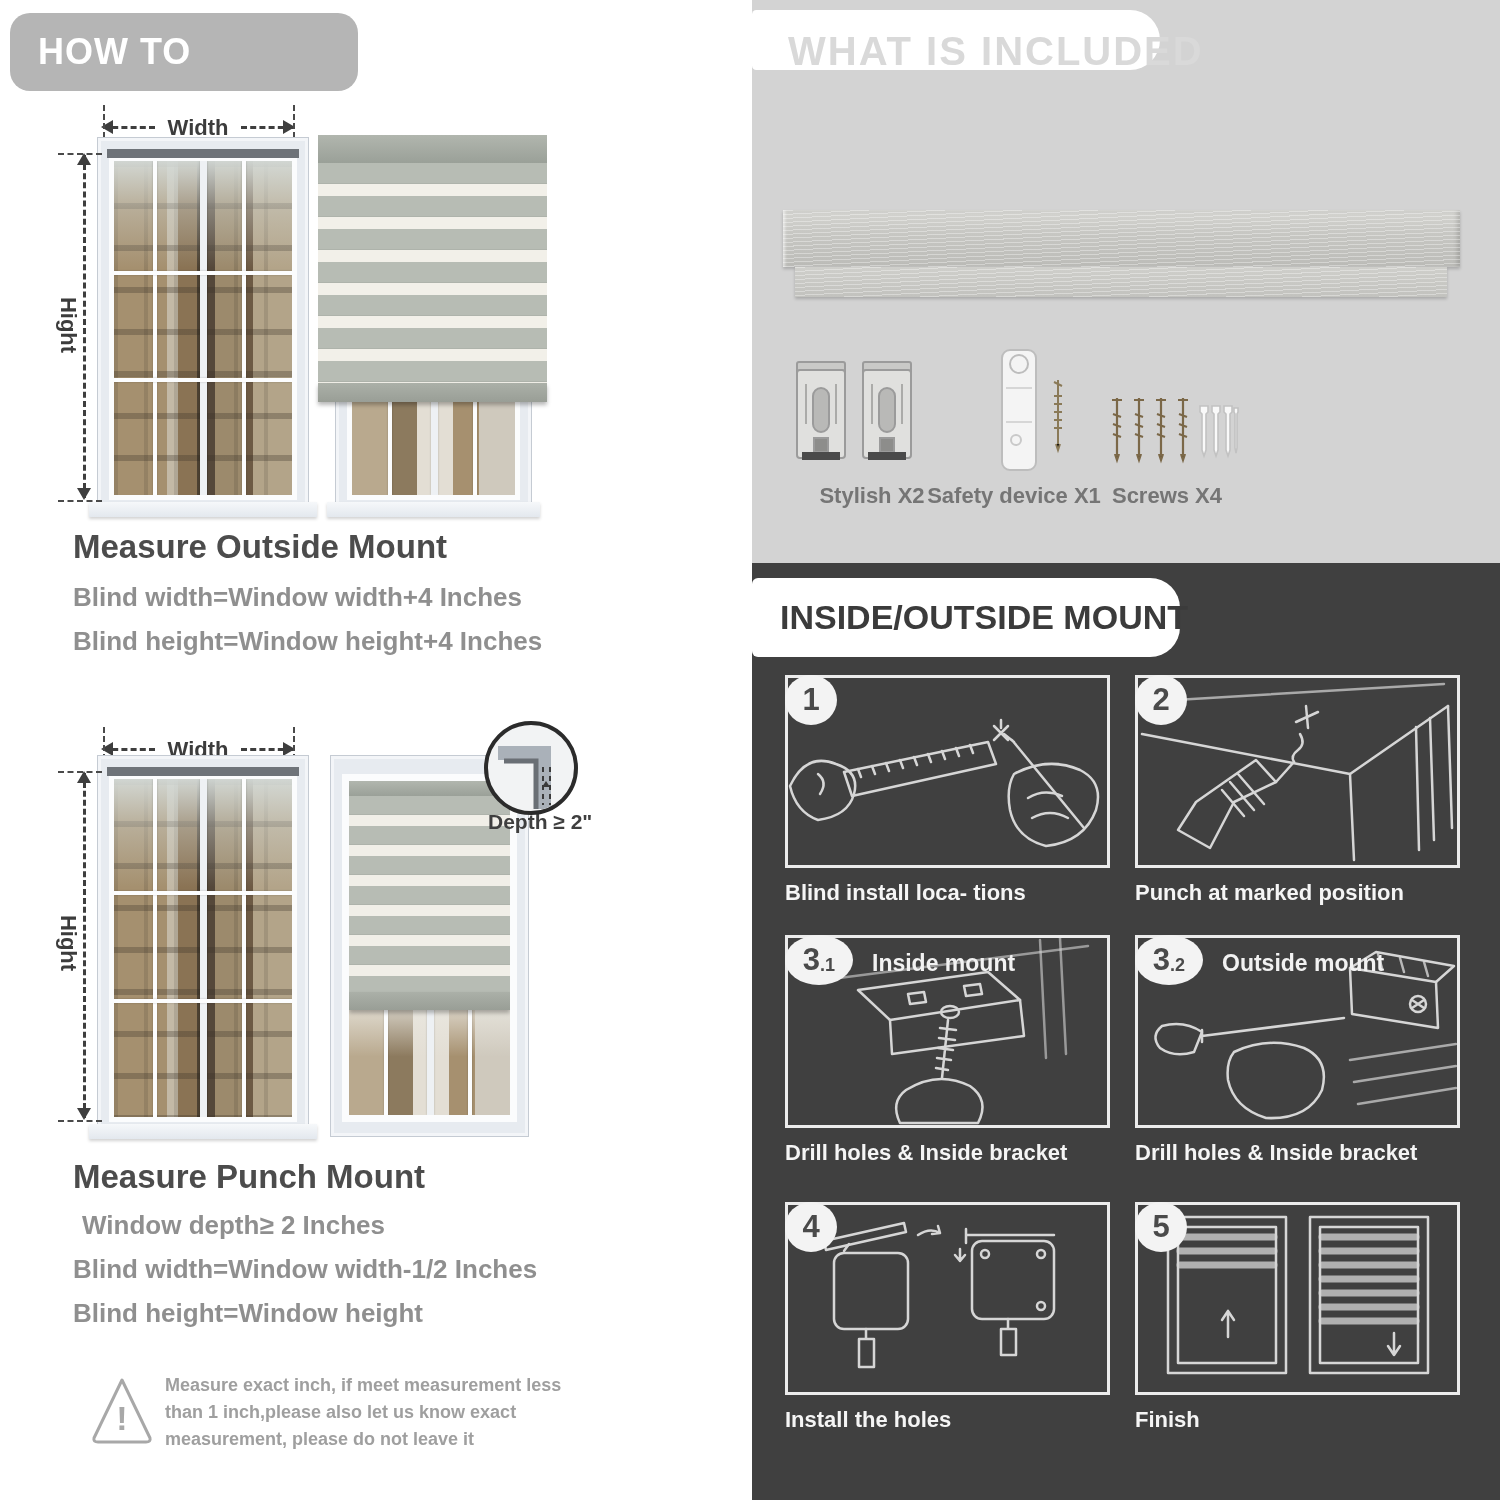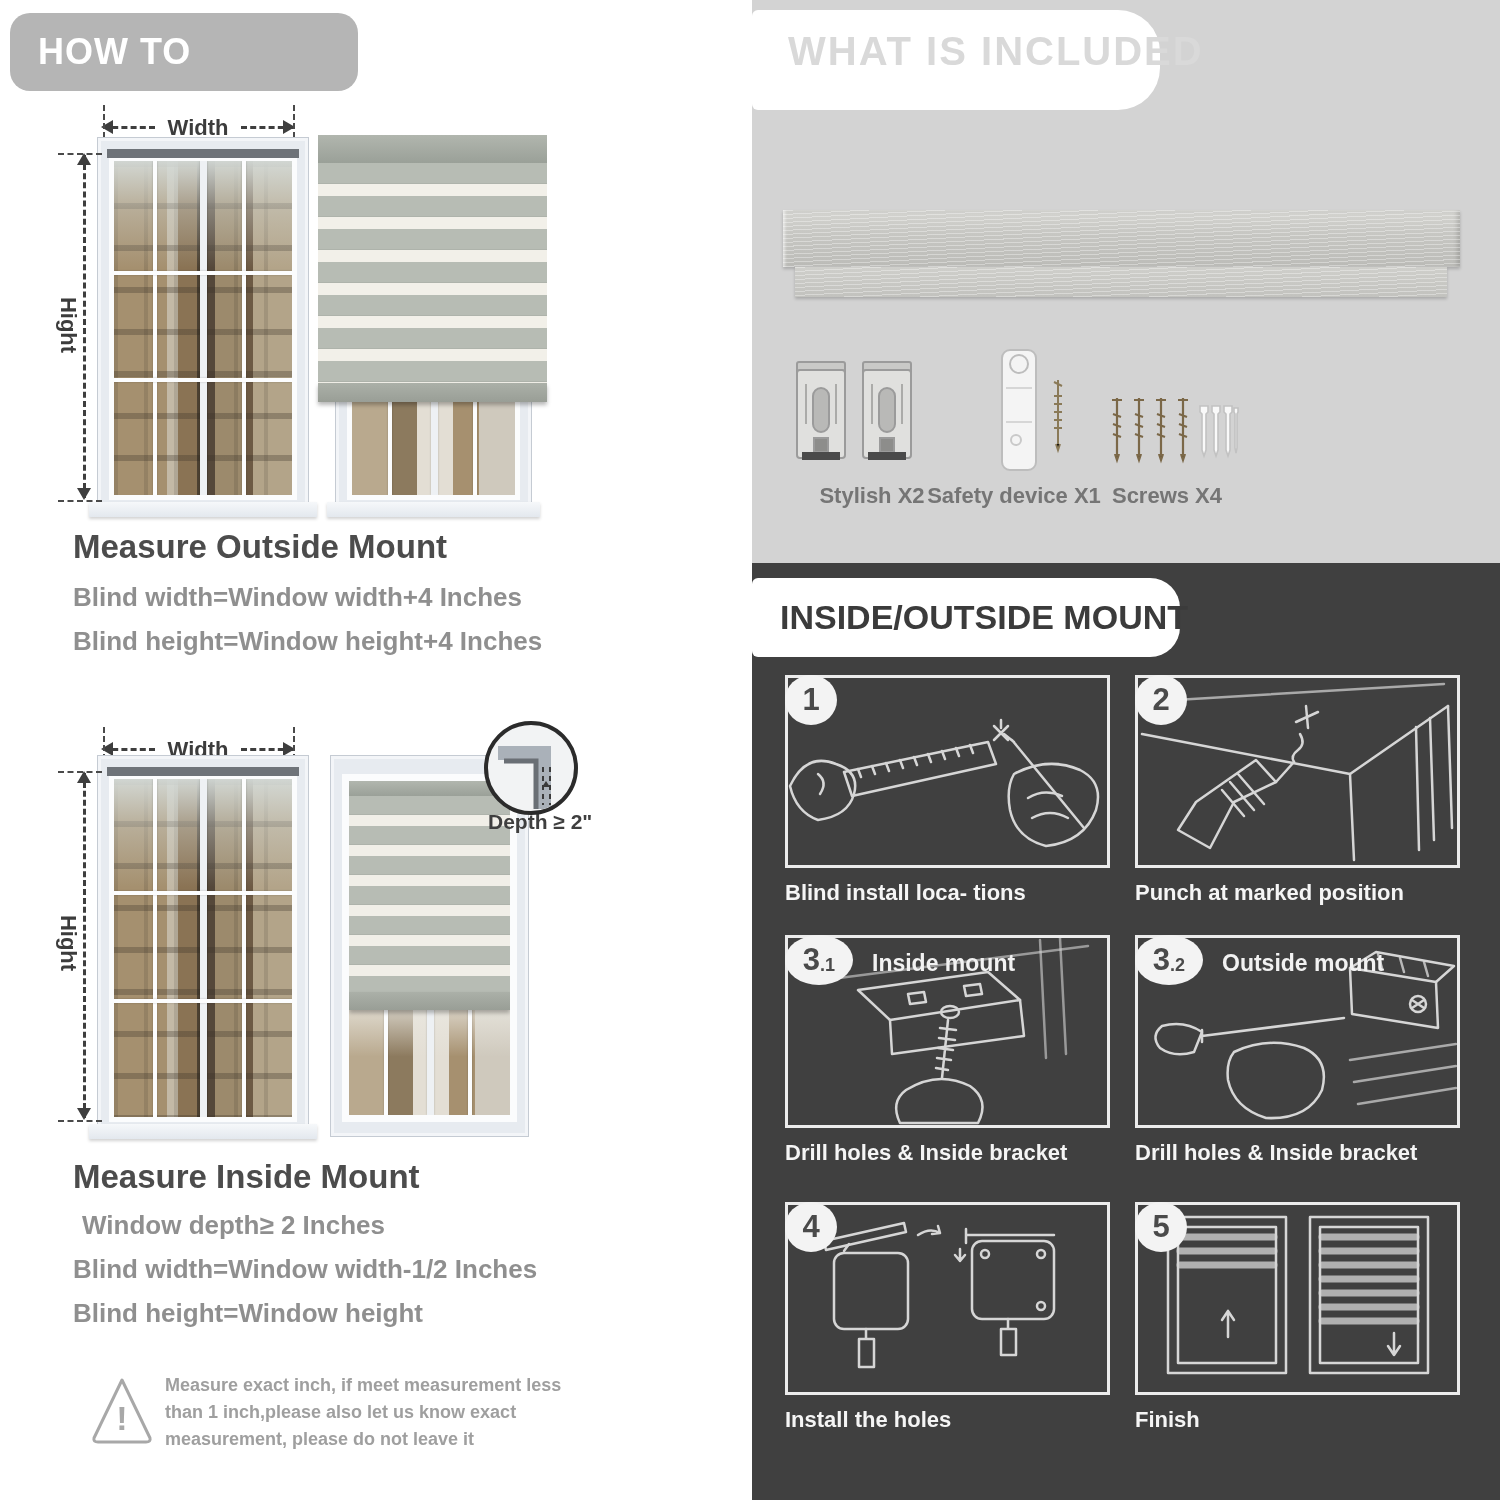--- a/index.html
+++ b/index.html
@@ -66,21 +66,21 @@
   .b-rail-in{height:18px;background:linear-gradient(180deg,#abb0a8,#999e96);box-shadow:0 3px 4px rgba(0,0,0,.28);}
 
   .magnifier{border:4px solid #2b2b2b;border-radius:50%;background:#f2f3f4;overflow:hidden;z-index:6;}
   .depth-label{font-size:21px;font-weight:800;color:#3f3f3f;white-space:nowrap;}
 
   .warn-text{font-size:18px;font-weight:700;color:#9f9f9f;line-height:27px;}
 
   
   .panel-light{left:752px;top:0;width:748px;height:563px;background:#d3d3d3;}
   .panel-dark{left:752px;top:563px;width:748px;height:1092px;background:#404040;}
-  .banner-light{position:absolute;left:0;top:10px;width:408px;height:100px;background:#ffffff;
+  .banner-light{position:absolute;left:0;top:10px;width:408px;height:60px;background:#ffffff;
     border-radius:6px 42px 42px 6px;color:#d9d9d9;font-size:40px;font-weight:800;letter-spacing:2px;
     line-height:83px;padding-left:36px;box-sizing:border-box;white-space:nowrap;}
   .banner-dark{position:absolute;left:0;top:15px;width:428px;height:79px;background:#ffffff;
     border-radius:6px 30px 30px 6px;color:#3b3b3b;font-size:34px;font-weight:800;
     line-height:79px;padding-left:28px;box-sizing:border-box;white-space:nowrap;}
   .product-label{font-size:25px;font-weight:800;color:#7a7a7a;text-align:center;}
   .rail{background:linear-gradient(180deg,#d4d4d0,#c6c6c2 45%,#bcbcb8);
     box-shadow:inset 2px 0 3px rgba(255,255,255,.6), inset -3px 0 4px rgba(0,0,0,.15), 0 2px 3px rgba(0,0,0,.2);}
   .rail-texture{position:absolute;inset:0;background:repeating-linear-gradient(177deg,rgba(255,255,255,.35) 0 1px,transparent 1px 4px);}
   .rail2{background:linear-gradient(180deg,#cfcfcb,#c2c2be);box-shadow:0 2px 3px rgba(0,0,0,.2);}
@@ -186,21 +186,21 @@
   <svg width="86" height="86" viewBox="0 0 86 86">
     <path d="M10,28 H56 V84" stroke="#aab1b9" stroke-width="14" fill="none"></path>
     <path d="M16,36 H48 V84" stroke="#6a6f75" stroke-width="5" fill="none"></path>
     <path d="M55,42 V80" stroke="#3a3a3a" stroke-width="2" stroke-dasharray="5 4" fill="none"></path>
     <path d="M62,42 V80" stroke="#3a3a3a" stroke-width="2" stroke-dasharray="5 4" fill="none"></path>
     <path d="M58,56 l-4,6 h8 Z" fill="#3a3a3a"></path>
   </svg>
 </div>
 <div class="abs depth-label" style="left:488px;top:810px;">Depth ≥ 2"</div>
 
-<div class="abs sec-title" style="left:73px;top:1158px;">Measure Inside Mount</div>
+<div class="abs sec-title" style="left:73px;top:1158px;">Measure Punch Mount</div>
 <div class="abs sec-line" style="left:82px;top:1210px;">Window depth≥ 2 Inches</div>
 <div class="abs sec-line" style="left:73px;top:1254px;">Blind width=Window width-1/2 Inches</div>
 <div class="abs sec-line" style="left:73px;top:1298px;">Blind height=Window height</div>
 
 <svg class="abs" style="left:90px;top:1374px;" width="64" height="72" viewBox="0 0 64 72">
   <path d="M32,6 L60,64 Q61,68 56,68 L8,68 Q3,68 4,64 Z" fill="none" stroke="#a8a8a8" stroke-width="3" stroke-linejoin="round"></path>
   <text x="32" y="56" text-anchor="middle" font-size="34" font-weight="bold" fill="#a8a8a8" font-family="Liberation Sans, sans-serif">!</text>
 </svg>
 <div class="abs warn-text" style="left:165px;top:1372px;width:432px;">Measure exact inch, if meet measurement less than 1 inch,please also let us know exact measurement, please do not leave it</div>
 

